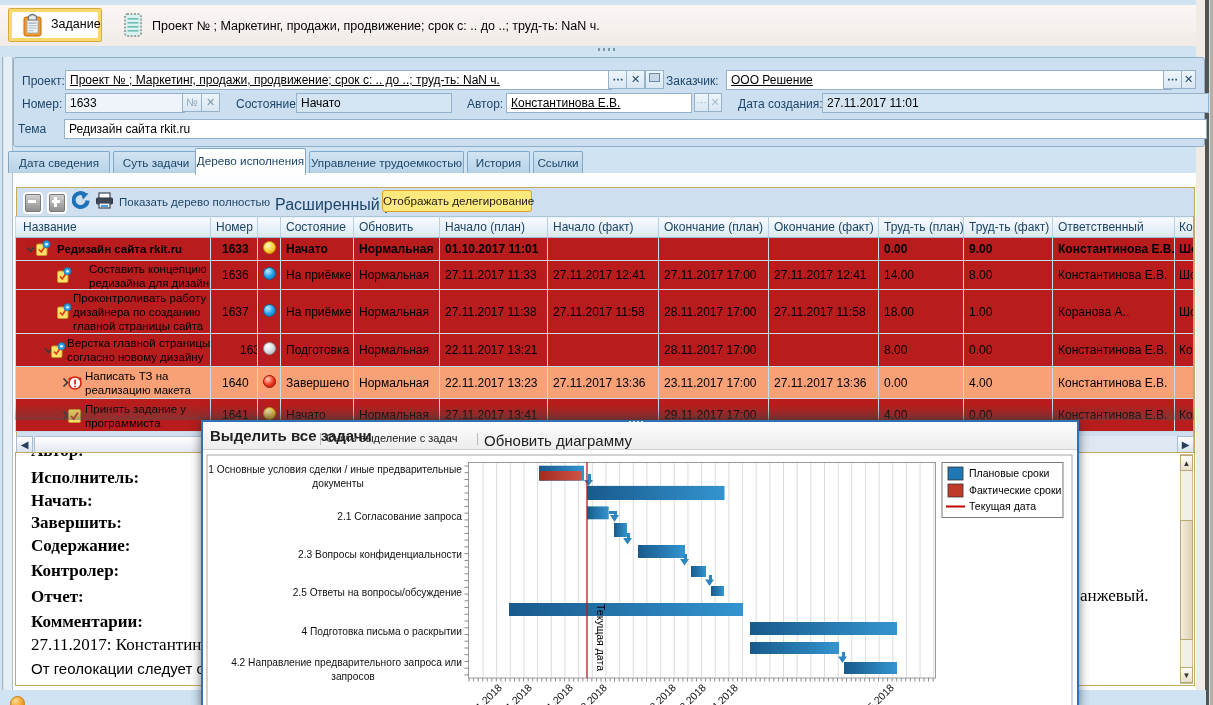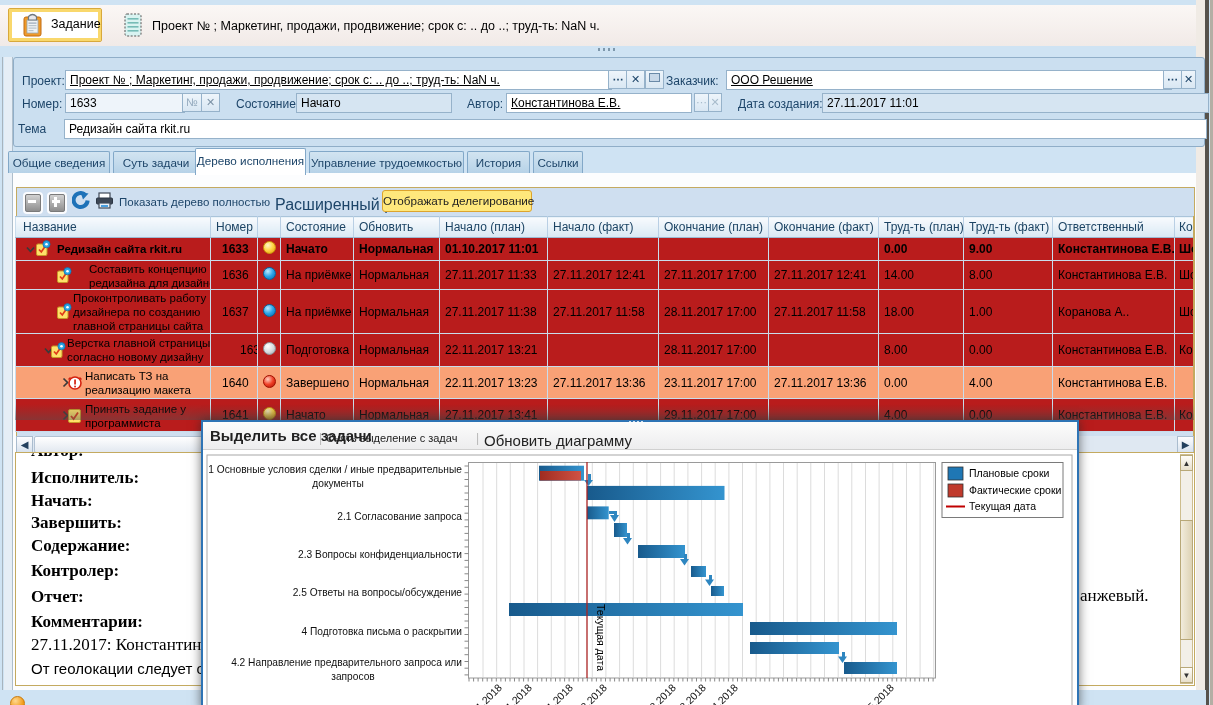--- a/index.html
+++ b/index.html
@@ -89,21 +89,21 @@
 <div class="abs lbl" style="left:467px;top:97px;">Автор:</div>
 <div class="fld" style="left:506px;top:93px;width:176px;height:17px;"><span class="u">Константинова Е.В.</span></div>
 <div class="btn" style="left:694px;top:93px;width:13px;height:17px;color:#a8bccc;">⋯</div>
 <div class="btn" style="left:708px;top:93px;width:12px;height:17px;color:#a8bccc;">✕</div>
 <div class="abs lbl" style="left:738px;top:97px;">Дата создания:</div>
 <div class="fld fldb" style="left:822px;top:93px;width:377px;height:17px;">27.11.2017 11:01</div>
 
 <div class="abs lbl" style="left:18px;top:122px;">Тема</div>
 <div class="fld" style="left:64px;top:119px;width:1133px;height:17px;">Редизайн сайта rkit.ru</div>
 
-<div class="tab" style="left:8px;width:102px;">Общие сведения</div>
+<div class="tab" style="left:8px;width:102px;">Дата сведения</div>
 <div class="tab" style="left:113px;width:86px;">Суть задачи</div>
 <div class="tab" style="left:309px;width:155px;">Управление трудоемкостью</div>
 <div class="tab" style="left:467px;width:63px;">История</div>
 <div class="tab" style="left:533px;width:50px;">Ссылки</div>
 
 <div class="abs" style="left:13px;top:173px;width:1183px;height:517px;background:#fcfdfe;"></div>
 <div class="tab tabact" style="left:195px;width:111px;">Дерево исполнения</div>
 
 <div class="abs" style="left:16px;top:187px;width:1179px;height:499px;border:1px solid #c4aa60;
  box-sizing:border-box;background:#cfdff0;"></div>

